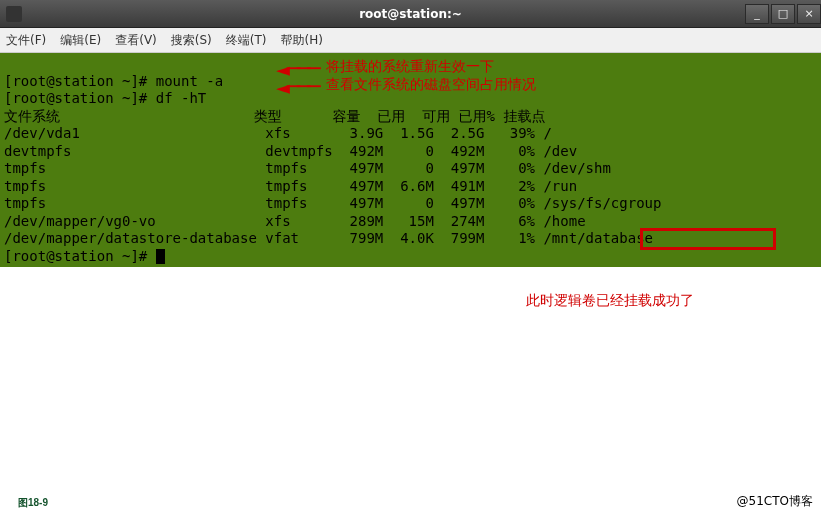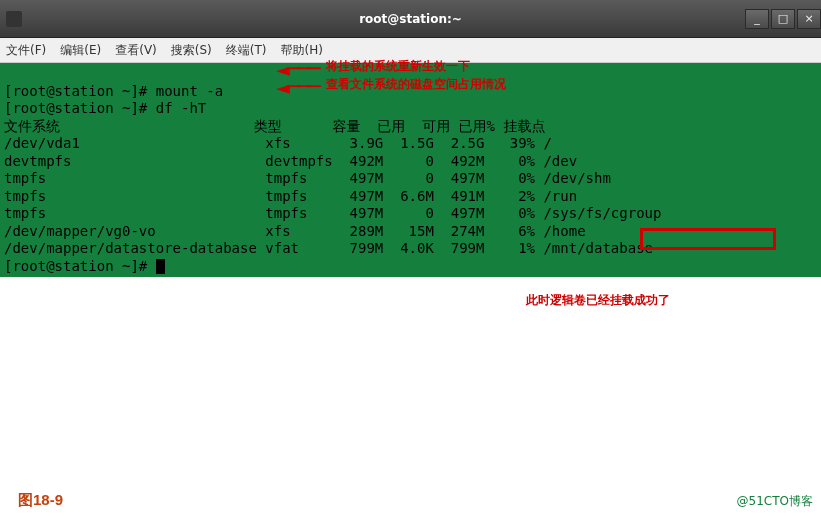--- a/index.html
+++ b/index.html
@@ -1,31 +1,31 @@
 <!DOCTYPE html>
 <html><head>
   <meta charset="utf-8">
   <style>
     * { margin: 0; padding: 0; box-sizing: border-box; }
     body { width: 821px; height: 518px; background: #fff; font-family: "DejaVu Sans", sans-serif; position: relative; overflow: hidden; }
-    .titlebar { height: 38px; background: linear-gradient(#5a5a5a, #3a3a3a); display: flex; align-items: center; color: #fff; font-size: 12px; position: relative; border-bottom: 1px solid #222; }
+    .titlebar { height: 28px; background: linear-gradient(#5a5a5a, #3a3a3a); display: flex; align-items: center; color: #fff; font-size: 12px; position: relative; border-bottom: 1px solid #222; }
     .title-icon { width: 16px; height: 16px; margin-left: 6px; background: #333; border-radius: 2px; }
     .title-text { position: absolute; left: 50%; transform: translateX(-50%); font-weight: bold; }
     .win-controls { position: absolute; right: 0; display: flex; }
     .win-btn { width: 24px; height: 20px; background: linear-gradient(#6a6a6a, #4a4a4a); border: 1px solid #2a2a2a; margin-left: 2px; display: flex; align-items: center; justify-content: center; font-size: 11px; color: #eee; cursor: pointer; }
     .menubar { height: 24px; background: #f0f0f0; border-bottom: 1px solid #ccc; display: flex; align-items: center; padding: 12px 6px; font-size: 12px; }
     .menu-item { margin-right: 14px; color: #333; cursor: pointer; }
-    .terminal { background: #15803d; padding: 2px 4px; font-family: "DejaVu Sans Mono", monospace; font-size: 14px; line-height: 1.25; white-space: pre; color: #000; position: relative; }
+    .terminal { background: #4d7c0f; padding: 2px 4px; font-family: "DejaVu Sans Mono", monospace; font-size: 14px; line-height: 1.25; white-space: pre; color: #000; position: relative; }
     .cursor { display: inline-block; width: 9px; height: 15px; background: #000; vertical-align: text-bottom; }
     .arrow { color: #d00000; position: absolute; font-size: 22px; font-weight: bold; letter-spacing: -3px; }
     .arrow::before { content: "◄"; font-size: 18px; }
-    .note { color: #d00000; position: absolute; font-size: 12px; font-weight: bold; font-family: "Microsoft YaHei", sans-serif; }
+    .note { color: #d00000; position: absolute; font-size: 14px; font-weight: normal; font-family: "Microsoft YaHei", sans-serif; }
     .redbox { position: absolute; border: 3px solid #d00000; }
-    .figlabel { position: absolute; left: 18px; bottom: 8px; color: #c2410c; font-weight: bold; font-size: 15px; font-family: "Microsoft YaHei", sans-serif; }
-    .watermark { position: absolute; right: 8px; bottom: 8px; color: #15803d; font-size: 12px; }
+    .figlabel { position: absolute; left: 18px; bottom: 8px; color: #14532d; font-weight: bold; font-size: 10px; font-family: "Microsoft YaHei", sans-serif; }
+    .watermark { position: absolute; right: 8px; bottom: 8px; color: #000000; font-size: 12px; }
   </style>
 </head>
 <body>
 
 <div class="titlebar">
   <div class="title-icon"></div>
   <span class="title-text">root@station:~</span>
   <div class="win-controls">
     <div class="win-btn">_</div>
     <div class="win-btn">□</div>

